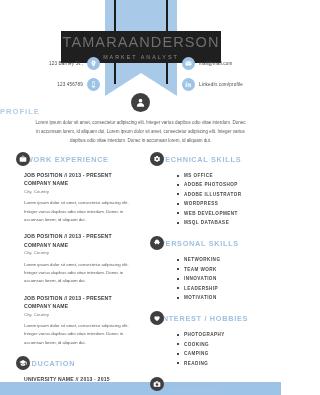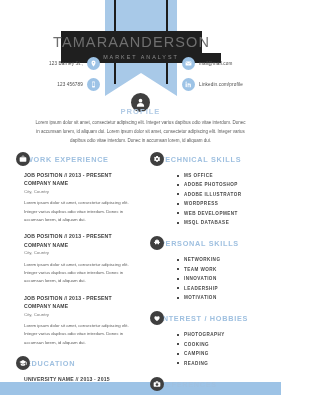--- a/index.html
+++ b/index.html
@@ -46,21 +46,21 @@
     background: #1c1c1c;
   }
   .ribbon-stripe.s1 { left: 9px; }
   .ribbon-stripe.s2 { left: 61px; }
 
   
   .namebar {
     position: absolute;
     left: 61px;
     top: 31px;
-    width: 141px;
+    width: 160px;
     height: 22px;
     background: #1f1f1f;
     display: flex;
     align-items: center;
     justify-content: center;
   }
   .namebar .name {
     color: #6f6f6f;
     font-size: 14.5px;
     letter-spacing: 1.1px;
@@ -131,21 +131,20 @@
     align-items: center;
     justify-content: center;
   }
 
   
   .profile-heading {
     position: absolute;
     left: 0;
     top: 107px;
     width: 281px;
-    text-align: center;
     font-size: 7.6px;
     font-weight: bold;
     letter-spacing: 1.0px;
     color: #b3cce6;
   }
   .profile-body {
     position: absolute;
     left: 34px;
     top: 119px;
     width: 213px;

